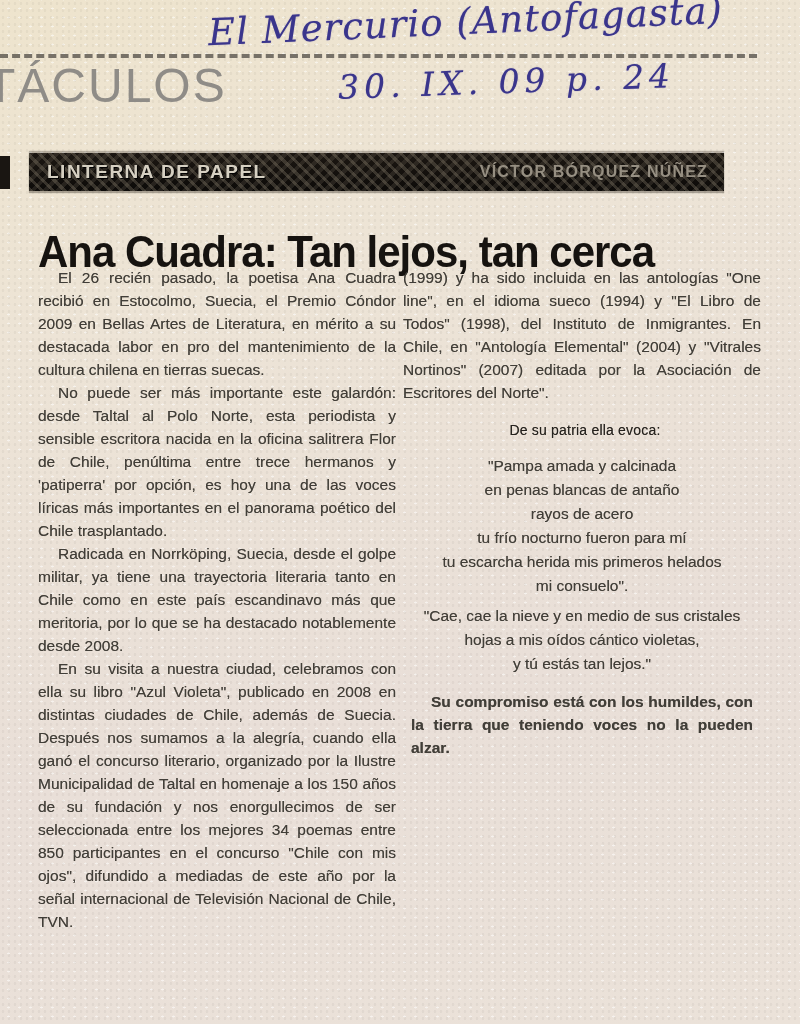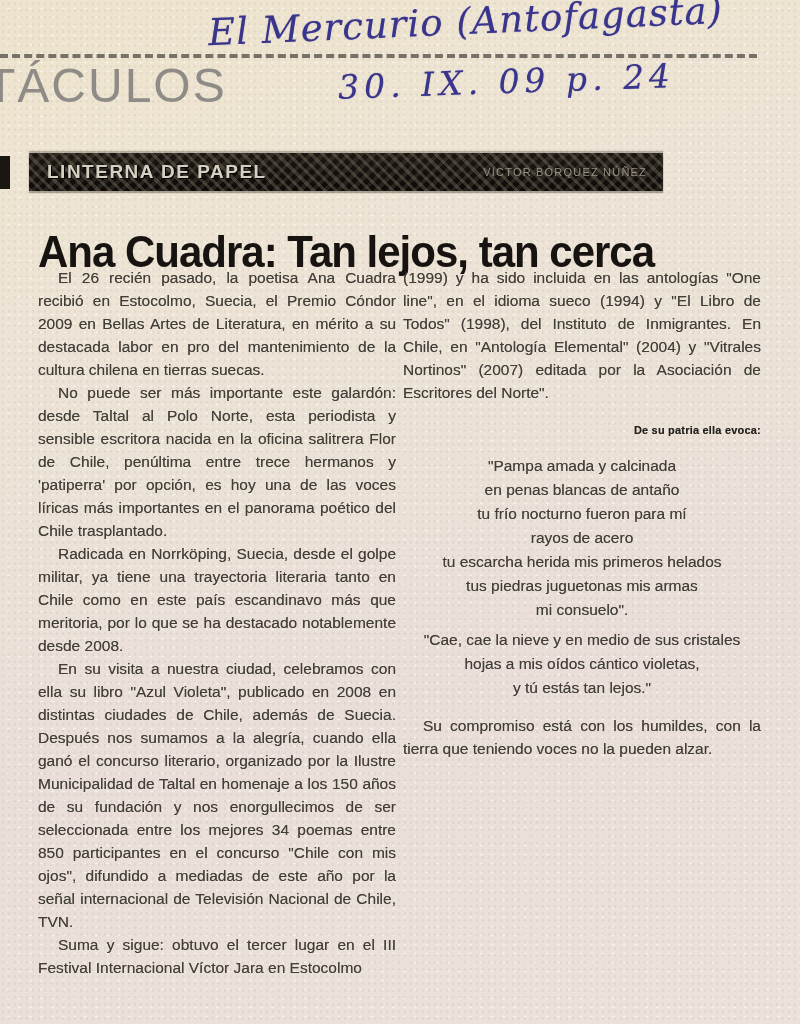--- a/index.html
+++ b/index.html
@@ -24,57 +24,57 @@
   .hw-date{left:338px;top:62px;font-size:33px;letter-spacing:5px;transform:rotate(-2deg);}
   .dashed-rule{
     position:absolute;left:0;top:54px;width:757px;height:0;
     border-top:4px dashed rgba(45,42,38,0.62);
   }
   .section-label{
     position:absolute;left:-14px;top:58px;font-size:48px;font-weight:400;
     color:#8f8c87;letter-spacing:2px;
   }
   .banner{
-    position:absolute;left:29px;top:153px;width:634px;height:38px;
+    position:absolute;left:29px;top:153px;width:695px;height:38px;
     box-sizing:border-box;display:flex;align-items:center;justify-content:space-between;
     padding:0 16px 0 18px;
     background:
       repeating-linear-gradient(45deg,rgba(150,140,120,0.30) 0 3px,rgba(0,0,0,0) 3px 8px),
       repeating-linear-gradient(135deg,rgba(120,110,95,0.22) 0 4px,rgba(0,0,0,0) 4px 9px),
       linear-gradient(#1c1712,#0d0b09);
     box-shadow:0 2px 1px rgba(40,33,26,0.35), 0 -2px 1px rgba(40,33,26,0.28);
   }
   .banner-chip{position:absolute;left:0;top:156px;width:10px;height:33px;background:#1a1612;}
   .banner-title{
     color:#d6d0c2;font-weight:bold;font-size:19px;letter-spacing:1.5px;
     text-shadow:1px 1px 0 rgba(0,0,0,0.9);
   }
   .banner-author{
-    color:#968f82;font-weight:normal;font-size:11px;letter-spacing:1.2px;
+    color:#968f82;font-weight:bold;font-size:16px;letter-spacing:1.2px;
   }
   .headline{
     position:absolute;left:38px;top:199px;font-size:42px;font-weight:bold;
     color:#161310;letter-spacing:-1px;transform:scaleY(1.04);transform-origin:left top;
     white-space:nowrap;
   }
   .columns{
     position:absolute;left:38px;top:266px;width:731px;display:flex;gap:7px;
     color:#413e38;font-size:15.5px;line-height:23px;text-align:justify;
     text-shadow:0 0 0.6px rgba(65,60,52,0.6);
   }
   .col{width:358px;}
   .col p{margin:0;text-indent:20px;}
   .col p.no-indent{text-indent:0;}
   .subhead{
-    font-weight:bold;color:#25221e;text-align:right;text-indent:6px;
-    margin:15px 0 12px;font-size:11px;letter-spacing:0.2px;
+    font-weight:normal;color:#25221e;text-align:center;text-indent:6px;
+    margin:15px 0 12px;font-size:14px;letter-spacing:0.2px;
   }
   .poem{text-align:center;margin:6px 0 4px;line-height:24px;}
   .poem div{text-indent:0;}
-  .closing p{margin:0;}
+  .closing p{margin:8px;font-weight:bold;}
 </style>
 </head>
 <body>
 
 <div class="page">
 
   <div class="handwriting hw-source">El Mercurio (Antofagasta)</div>
 
   <div class="dashed-rule"></div>
 
@@ -90,35 +90,33 @@
 
   <h1 class="headline">Ana Cuadra: Tan lejos, tan cerca</h1>
 
   <div class="columns">
 
     <div class="col">
       <p>El 26 recién pasado, la poetisa Ana Cuadra recibió en Estocolmo, Suecia, el Premio Cóndor 2009 en Bellas Artes de Literatura, en mérito a su destacada labor en pro del mantenimiento de la cultura chilena en tierras suecas.</p>
       <p>No puede ser más importante este galardón: desde Taltal al Polo Norte, esta periodista y sensible escritora nacida en la oficina salitrera Flor de Chile, penúltima entre trece hermanos y 'patiperra' por opción, es hoy una de las voces líricas más importantes en el panorama poético del Chile trasplantado.</p>
       <p>Radicada en Norrköping, Suecia, desde el golpe militar, ya tiene una trayectoria literaria tanto en Chile como en este país escandinavo más que meritoria, por lo que se ha destacado notablemente desde 2008.</p>
       <p>En su visita a nuestra ciudad, celebramos con ella su libro "Azul Violeta", publicado en 2008 en distintas ciudades de Chile, además de Suecia. Después nos sumamos a la alegría, cuando ella ganó el concurso literario, organizado por la Ilustre Municipalidad de Taltal en homenaje a los 150 años de su fundación y nos enorgullecimos de ser seleccionada entre los mejores 34 poemas entre 850 participantes en el concurso "Chile con mis ojos", difundido a mediadas de este año por la señal internacional de Televisión Nacional de Chile, TVN.</p>
-      <p>Suma y sigue: obtuvo el tercer lugar en el III Festival Internacional Víctor Jara en Estocolmo</p>
     </div>
 
     <div class="col">
       <p class="no-indent">(1999) y ha sido incluida en las antologías "One line", en el idioma sueco (1994) y "El Libro de Todos" (1998), del Instituto de Inmigrantes. En Chile, en "Antología Elemental" (2004) y "Vitrales Nortinos" (2007) editada por la Asociación de Escritores del Norte".</p>
 
       <div class="subhead">De su patria ella evoca:</div>
 
       <div class="poem">
         <div>"Pampa amada y calcinada</div>
         <div>en penas blancas de antaño</div>
+        <div>rayos de acero</div>
         <div>tu frío nocturno fueron para mí</div>
-        <div>rayos de acero</div>
         <div>tu escarcha herida mis primeros helados</div>
-        <div>tus piedras juguetonas mis armas</div>
         <div>mi consuelo".</div>
       </div>
 
 
       <div class="poem">
         <div>"Cae, cae la nieve y en medio de sus cristales</div>
         <div>hojas a mis oídos cántico violetas,</div>
         <div>y tú estás tan lejos."</div>
       </div>
 

